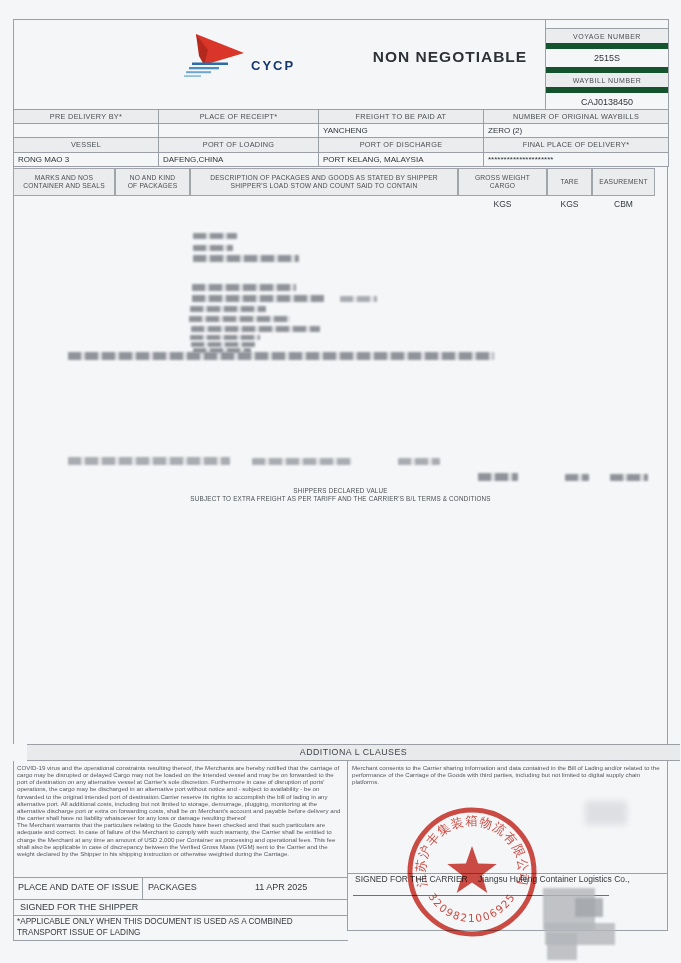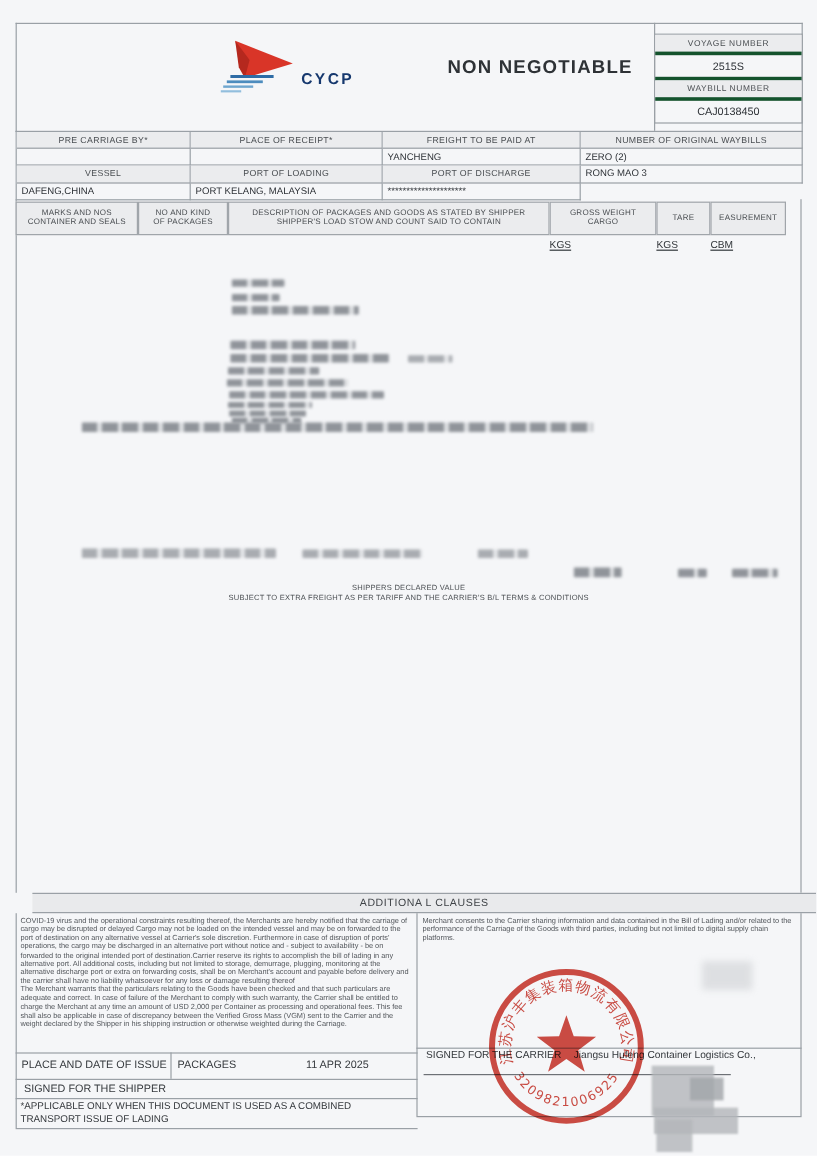--- a/index.html
+++ b/index.html
@@ -15,37 +15,37 @@
   .line{position:absolute;background:#9aa0a6;}
   
   .doc-frame{left:13px;top:19px;width:654px;height:90px;border:1px solid #9aa0a6;border-bottom:none;}
   .logo-svg{left:182px;top:30px;}
   .logo-text{left:251px;top:58px;font-size:13px;font-weight:bold;letter-spacing:2px;color:#16386e;}
   .title-block{left:335px;top:46px;width:230px;text-align:center;font-weight:bold;color:#2e3236;}
   .title-block .t1{font-size:16px;letter-spacing:1.5px;line-height:22px;}
   .title-block .t2{font-size:15.5px;letter-spacing:1px;line-height:22px;}
   .voyage-vline{left:545px;top:19px;width:1px;height:90px;}
   .voyage-table{left:545px;top:28px;width:122px;border:1px solid #9aa0a6;}
-  .voyage-table .cell{border-bottom:3px solid #14532d;text-align:center;}
+  .voyage-table .cell{border-bottom:6px solid #14532d;text-align:center;}
   .voyage-table .cell:last-child{border-bottom:none;}
   .vlabel{background:#ebecee;font-size:7px;color:#4a4e52;letter-spacing:.5px;padding:4px 0 3px;}
   .vvalue{font-size:9px;color:#2f3338;padding:4px 0 4px;}
   
   .routing{left:13px;top:109px;width:655px;height:57px;display:grid;
     grid-template-columns:145px 160px 165px 185px;grid-template-rows:14px 14px 15px 14px;
     border-top:1px solid #9aa0a6;border-left:1px solid #9aa0a6;}
   .routing>div{border-right:1px solid #9aa0a6;border-bottom:1px solid #9aa0a6;overflow:hidden;white-space:nowrap;}
   .rhead{background:#ebecee;font-size:7.3px;color:#4a4e52;text-align:center;line-height:13px;letter-spacing:.3px;}
   .rval{font-size:8px;color:#2f3338;line-height:13px;padding-left:4px;}
   
   .body-box{left:13px;top:166px;width:653px;height:578px;border-left:1px solid #9aa0a6;border-right:1px solid #9aa0a6;}
   .band{position:absolute;top:168px;height:26px;background:#ebecee;border:1px solid #a0a5aa;
     display:flex;flex-direction:column;justify-content:center;text-align:center;
     font-size:6.7px;line-height:8.5px;color:#4a4e52;letter-spacing:.2px;}
-  .units{position:absolute;top:199px;font-size:8.5px;color:#34383c;text-align:left;text-decoration:underline;}
+  .units{position:absolute;top:199px;font-size:8.5px;color:#34383c;text-align:center;}
   
   .blur{position:absolute;border-radius:1px;filter:blur(1.2px);
     background:repeating-linear-gradient(90deg,#90949a 0 13px,rgba(144,148,154,.25) 13px 17px);}
   .blur.light{opacity:.75;}
   .declared{left:13px;width:655px;text-align:center;font-size:6.3px;color:#4a4e52;letter-spacing:.2px;}
   
   .clauses-bar{left:27px;top:744px;width:653px;height:15px;background:#e9eaec;
     border-top:1px solid #9aa0a6;border-bottom:1px solid #9aa0a6;
     text-align:center;font-size:8.8px;color:#3f4347;line-height:15px;letter-spacing:.5px;}
   .clause-text{font-size:6.15px;line-height:7.15px;color:#53575c;text-align:left;}
@@ -84,33 +84,34 @@
 
 <div class="line voyage-vline"></div>
 <div class="abs voyage-table">
   <div class="cell vlabel">VOYAGE NUMBER</div>
   <div class="cell vvalue">2515S</div>
   <div class="cell vlabel">WAYBILL NUMBER</div>
   <div class="cell vvalue">CAJ0138450</div>
 </div>
 
 <div class="abs routing">
-  <div class="rhead">PRE CARRIAGE  BY*</div>
+  <div class="rhead">PRE DELIVERY  BY*</div>
   <div class="rhead">PLACE  OF  RECEIPT*</div>
   <div class="rhead">FREIGHT  TO  BE  PAID AT</div>
   <div class="rhead">NUMBER  OF ORIGINAL  WAYBILLS</div>
 
   <div class="rval"></div>
   <div class="rval"></div>
   <div class="rval">YANCHENG</div>
   <div class="rval">ZERO (2)</div>
 
   <div class="rhead">VESSEL</div>
   <div class="rhead">PORT  OF  LOADING</div>
   <div class="rhead">PORT  OF  DISCHARGE</div>
+  <div class="rhead">FINAL  PLACE  OF  DELIVERY*</div>
 
   <div class="rval">RONG MAO 3</div>
   <div class="rval">DAFENG,CHINA</div>
   <div class="rval">PORT  KELANG,  MALAYSIA</div>
   <div class="rval">*********************</div>
 </div>
 
 <div class="abs body-box"></div>
 
 <div class="band" style="left:13px;width:100px;">

